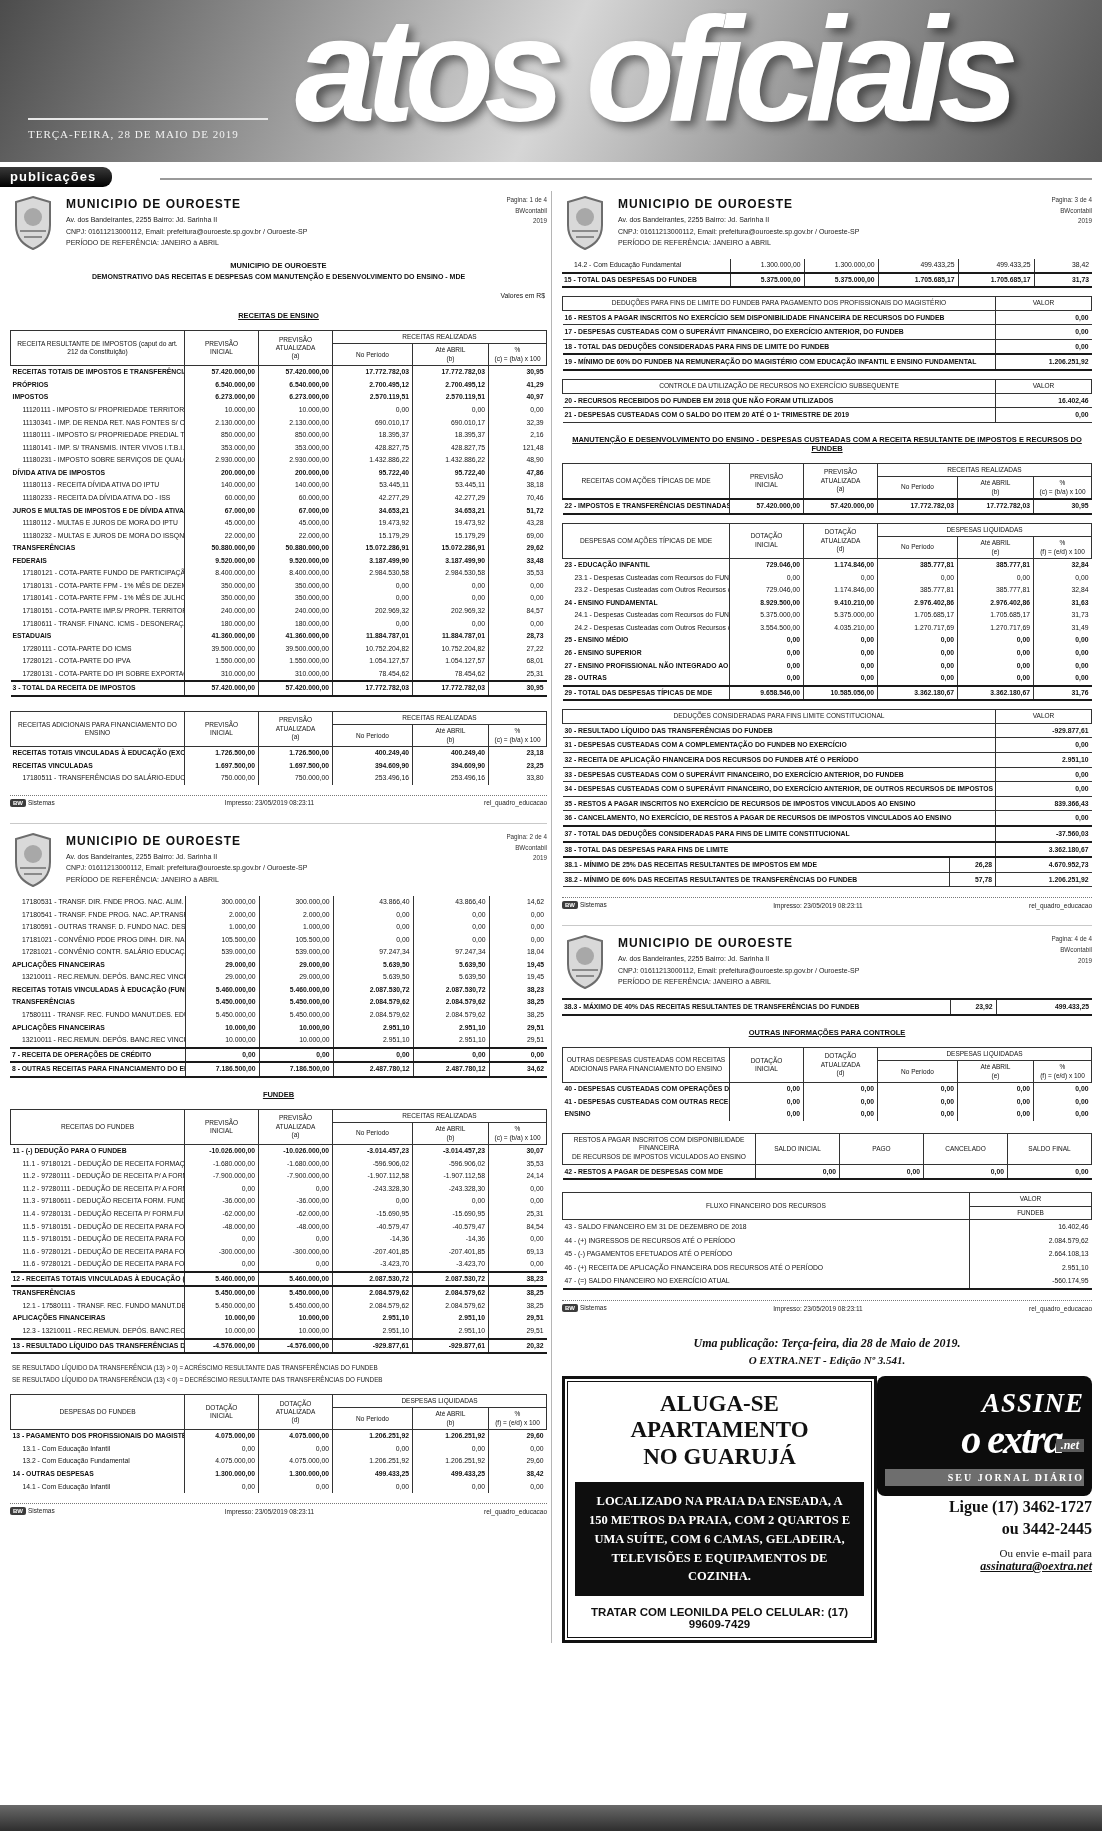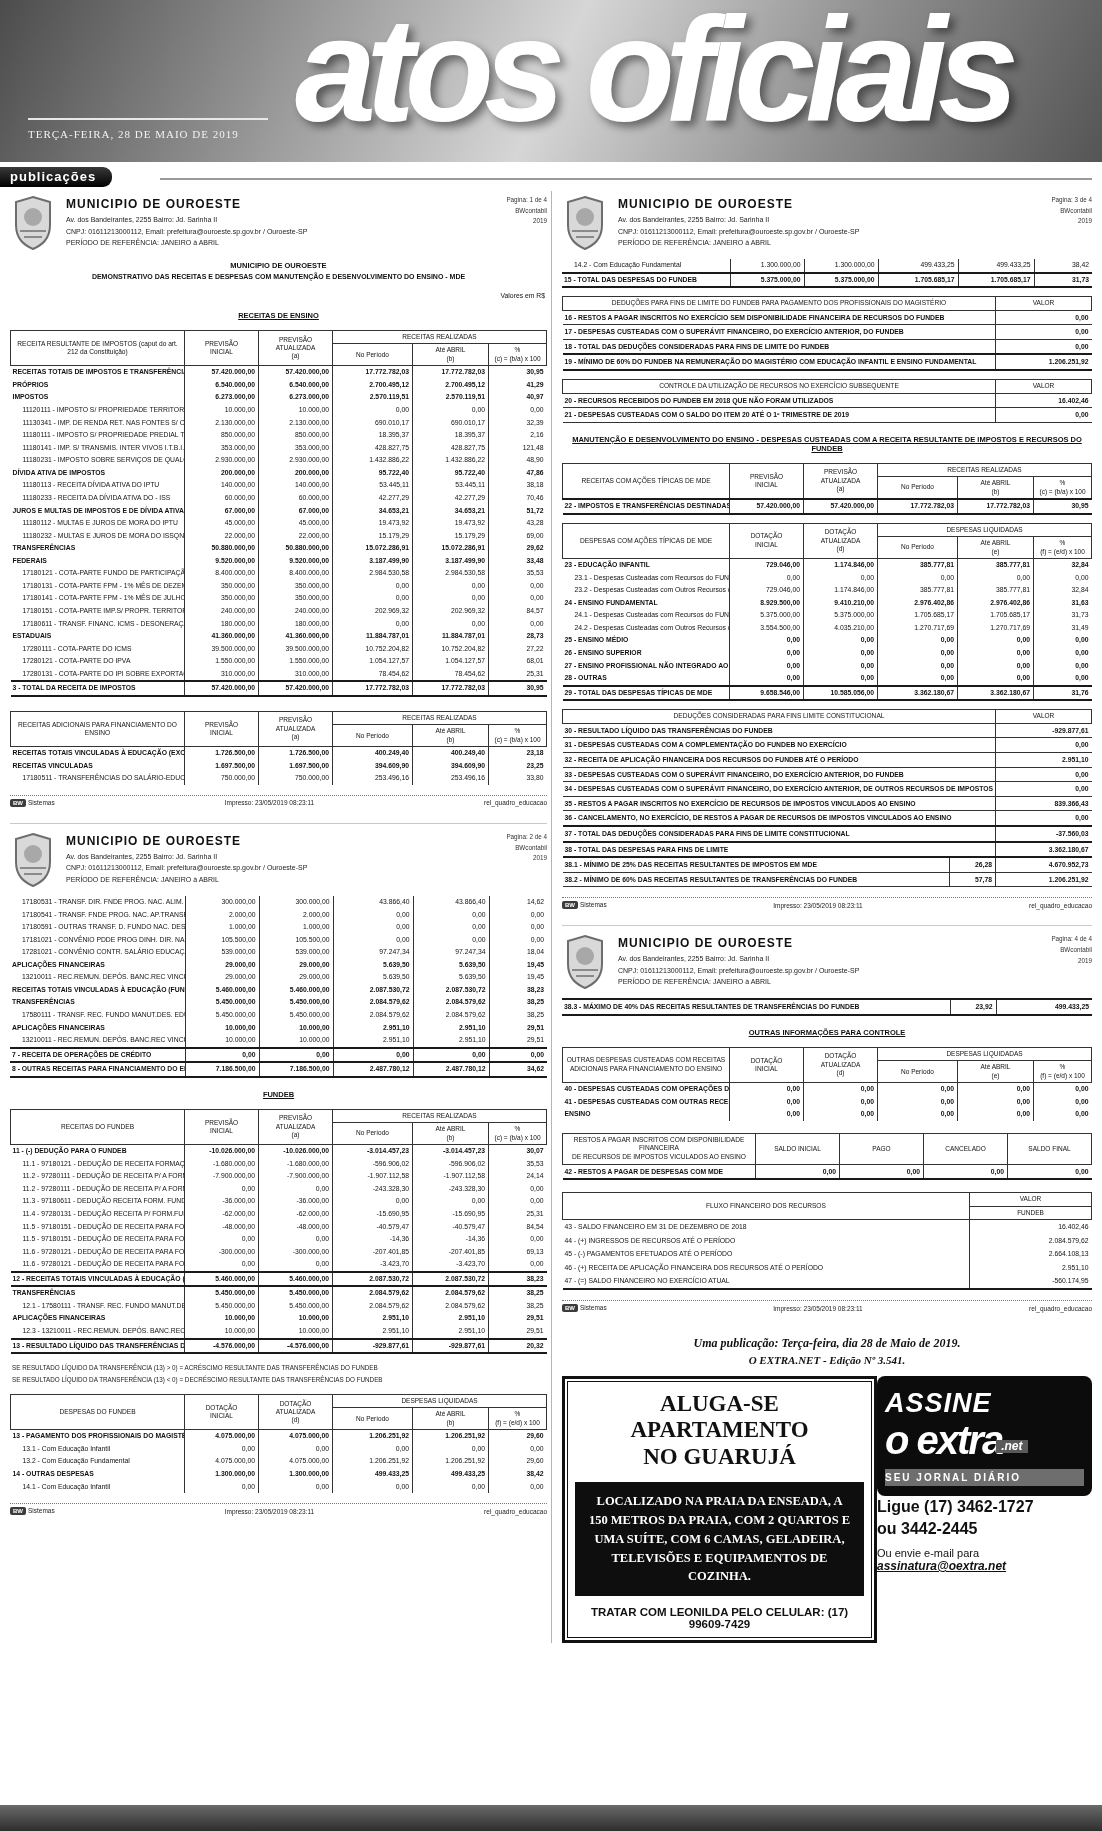--- a/index.html
+++ b/index.html
@@ -63,21 +63,21 @@
 
   
   .pub-note{text-align:center;font-family:"Liberation Serif",serif;margin:14px 0 10px 0;}
   .pub-note .n1{font-size:12px;font-weight:bold;font-style:italic;}
   .pub-note .n2{font-size:11px;font-weight:bold;font-style:italic;margin-top:3px;}
   .ads{display:flex;margin-top:8px;}
   .ad-guaruja{flex:1;border:3px solid #111;outline:1px solid #111;outline-offset:-6px;padding:12px 10px 10px 10px;text-align:center;background:#fff;}
   .ad-guaruja .t{font-family:"Liberation Serif",serif;font-size:23px;font-weight:900;line-height:1.15;}
   .ad-guaruja .body{background:#0e0e0e;color:#fff;font-family:"Liberation Serif",serif;font-size:12.5px;font-weight:bold;line-height:1.5;padding:10px 12px;margin:12px 0 10px 0;text-align:center;}
   .ad-guaruja .phone{font-size:11.5px;font-weight:bold;}
-  .ad-assine{width:215px;flex:0 0 215px;text-align:left;}
+  .ad-assine{width:215px;flex:0 0 215px;text-align:right;font-family:Liberation Serif, serif;}
   .ad-assine .box{background:#0c0c0c;border-radius:8px;padding:12px 8px 10px 8px;color:#fff;}
   .ad-assine .assine{font-size:27px;font-weight:900;font-style:italic;letter-spacing:1px;}
   .ad-assine .lg{font-size:40px;font-weight:900;font-style:italic;letter-spacing:-2px;line-height:1.05;}
   .ad-assine .lgnet{display:inline-block;background:#5a5a5a;color:#fff;font-size:12px;font-style:italic;font-weight:bold;letter-spacing:0;padding:0 5px;vertical-align:4px;margin-left:-6px;}
   .ad-assine .tag{background:#6e6e6e;color:#fff;font-size:10px;font-weight:bold;letter-spacing:2px;margin-top:8px;padding:3px 0;}
   .ad-assine .ligue{font-size:16px;font-weight:bold;margin-top:0;line-height:1.4;}
   .ad-assine .email1{font-size:11px;margin-top:6px;}
   .ad-assine .email2{font-size:12px;font-weight:bold;font-style:italic;text-decoration:underline;}
 
   .bottom-bar{position:absolute;left:0;right:0;bottom:0;height:26px;background:linear-gradient(#6a6a6a,#2e2e2e);}

